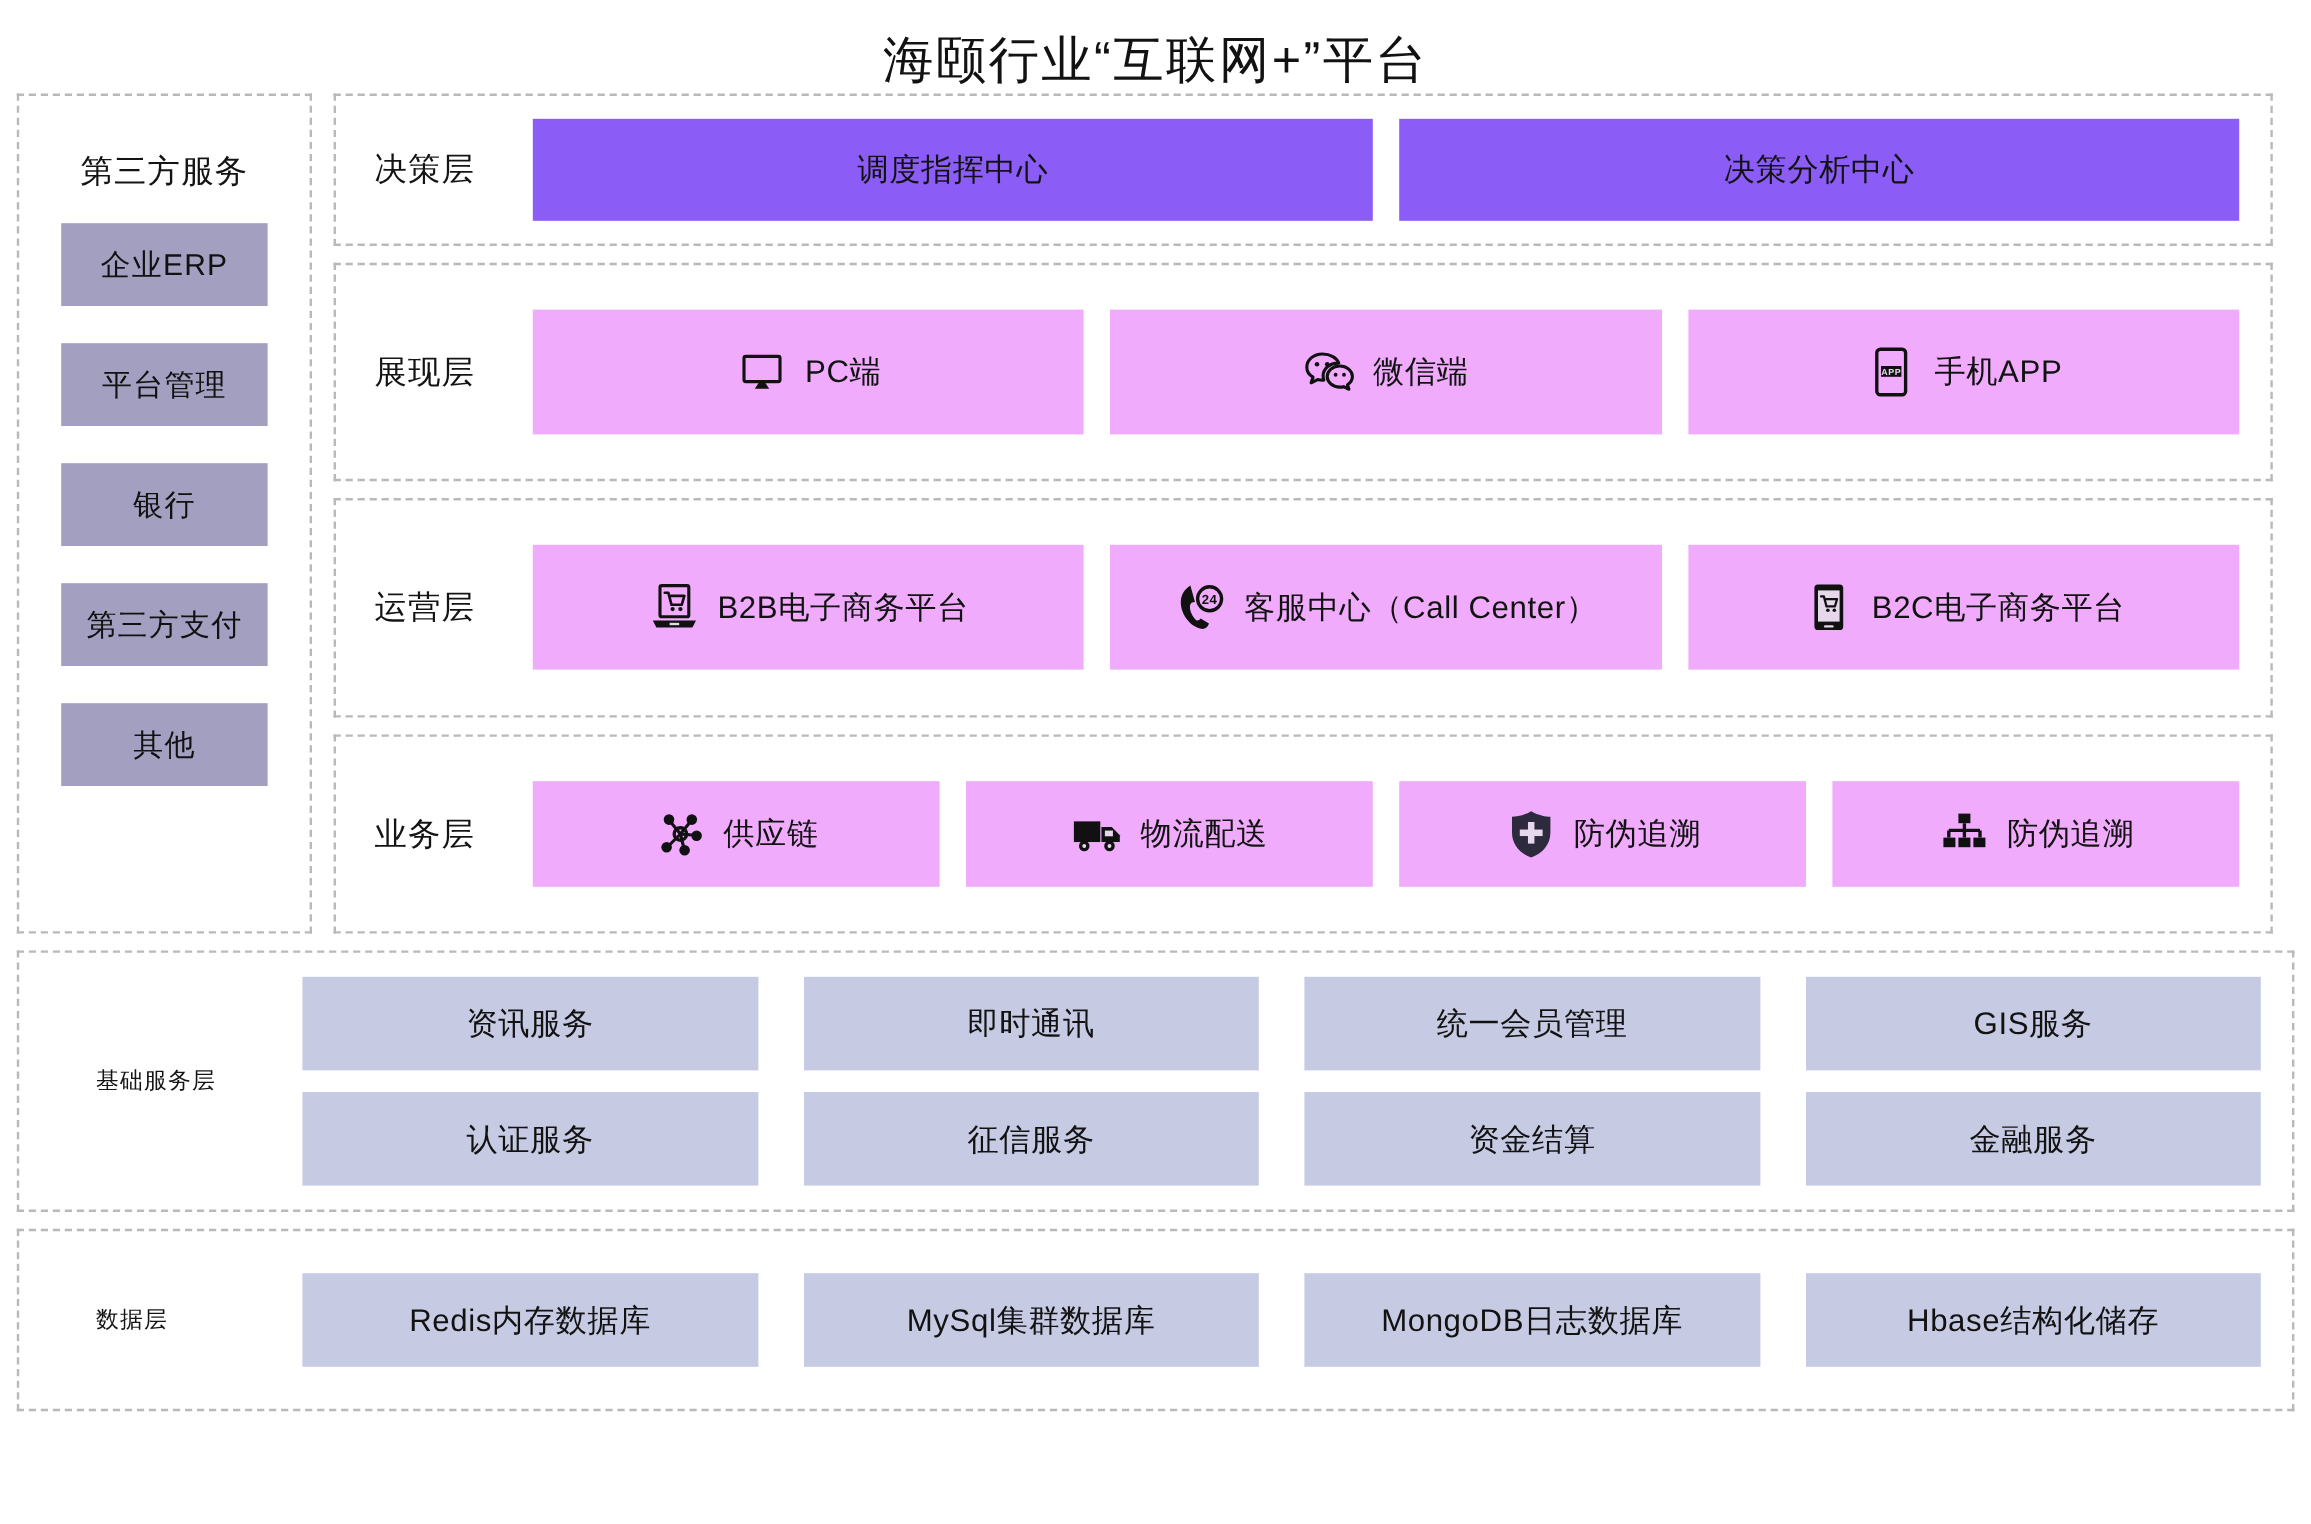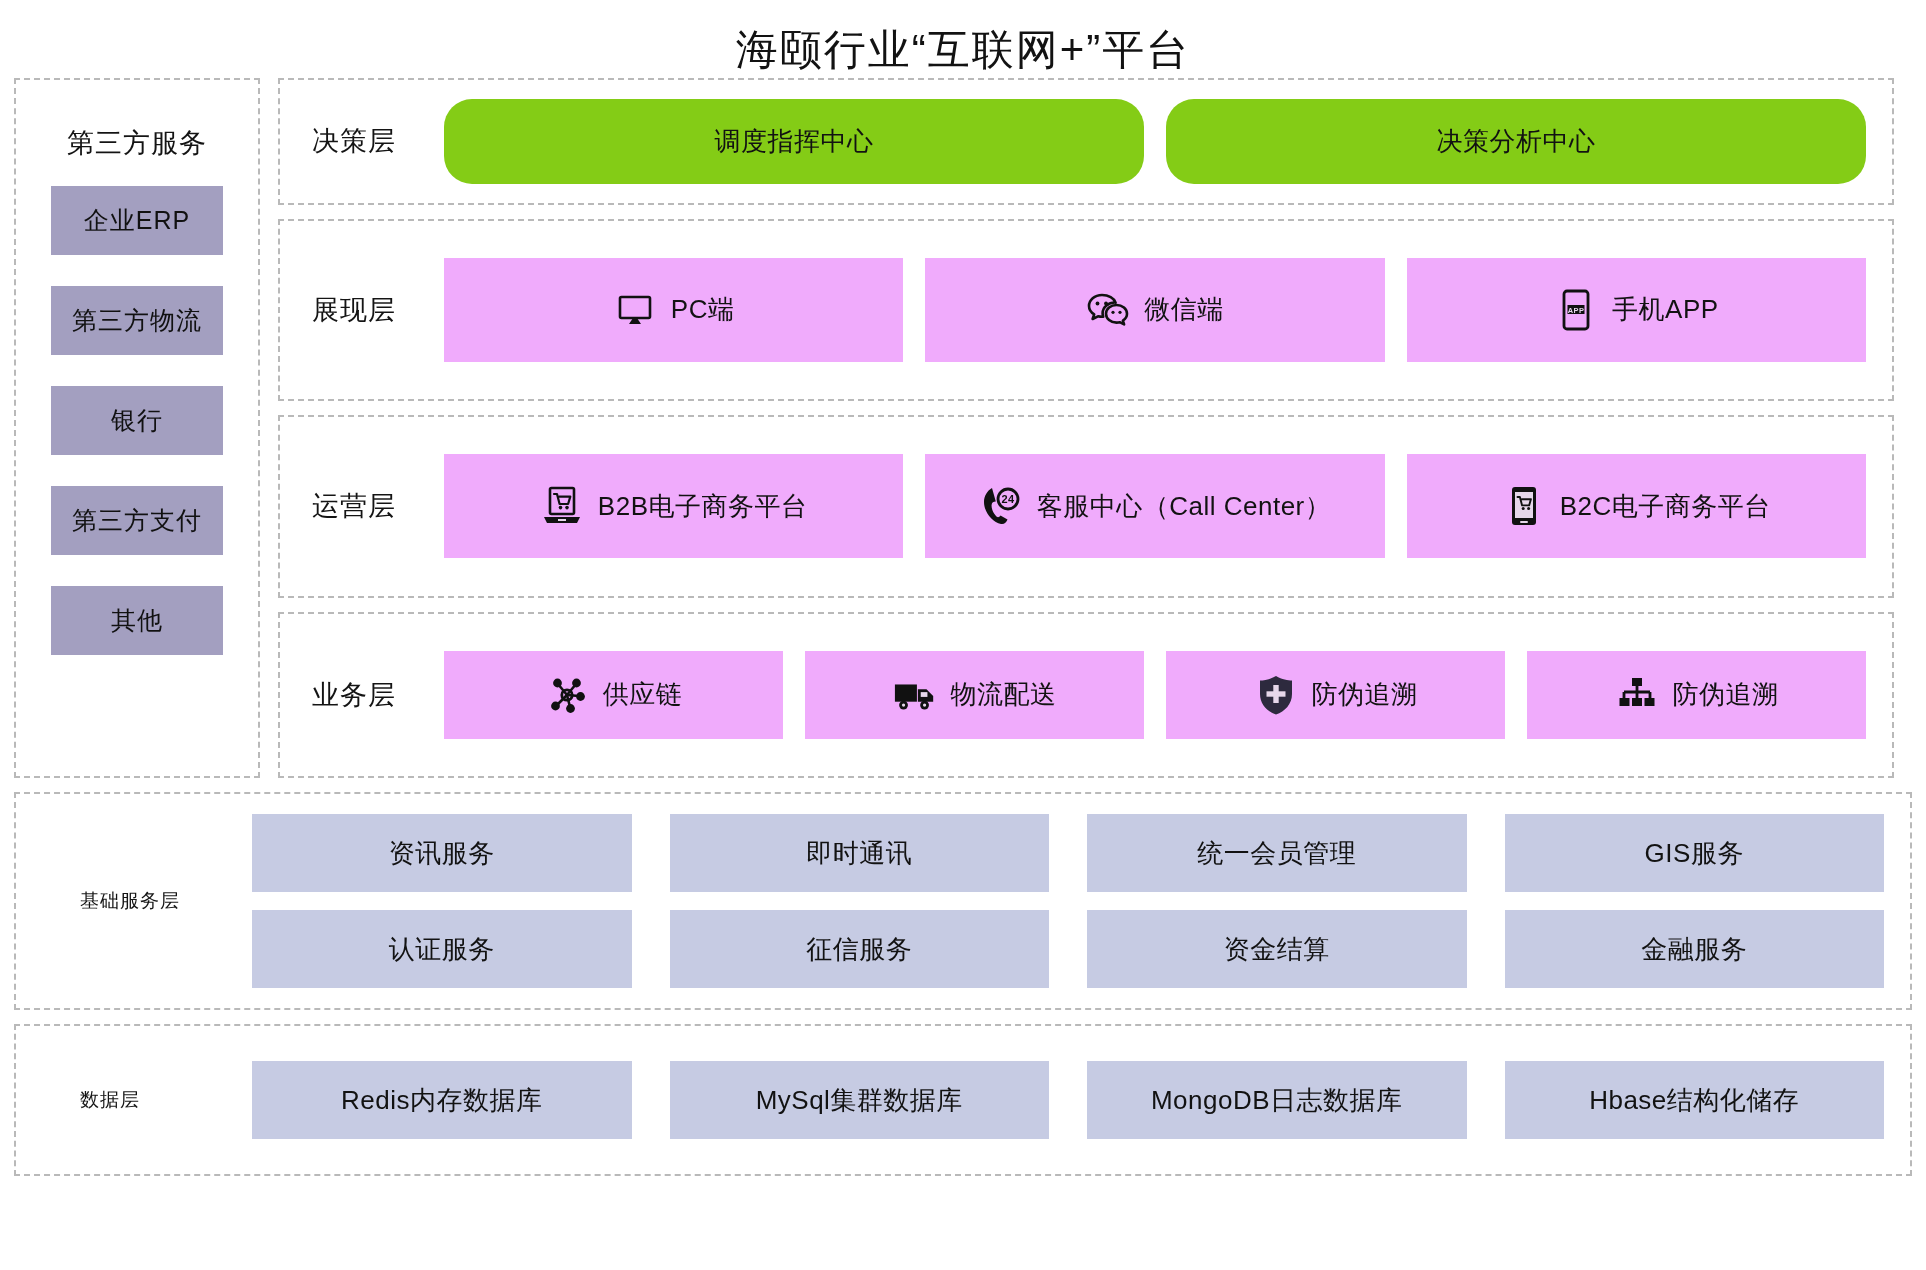--- a/index.html
+++ b/index.html
@@ -119,21 +119,21 @@
 
   .cell {
     display: flex;
     align-items: center;
     justify-content: center;
     font-size: 26px;
     letter-spacing: 0.5px;
     color: #121212;
     box-sizing: border-box;
   }
-  .cell-blue { background: #84cc16; border-radius: 28px; }
+  .cell-blue { background: #8b5cf6; }
   .cell-pink { background: #f0abfc; }
 
   .band-decision .cell { height: 85px; flex: 1 1 0; }
   .band-present  .cell { height: 104px; flex: 1 1 0; }
   .band-ops      .cell { height: 104px; flex: 1 1 0; }
   .band-biz      .cell { height: 88px;  flex: 1 1 0; }
 
   .cell-inner {
     display: flex;
     align-items: center;
@@ -196,21 +196,21 @@
 
 <div class="page">
 
   <div class="title">海颐行业“互联网+”平台</div>
 
   <div class="top-region">
 
     <div class="side-panel dashed">
       <div class="side-title">第三方服务</div>
       <div class="side-box">企业ERP</div>
-      <div class="side-box">第三方物流</div>
+      <div class="side-box">平台管理</div>
       <div class="side-box">银行</div>
       <div class="side-box">第三方支付</div>
       <div class="side-box">其他</div>
     </div>
 
     <div class="center-col">
 
       <div class="layer-band band-decision dashed">
         <div class="layer-label">决策层</div>
         <div class="band-cells">

